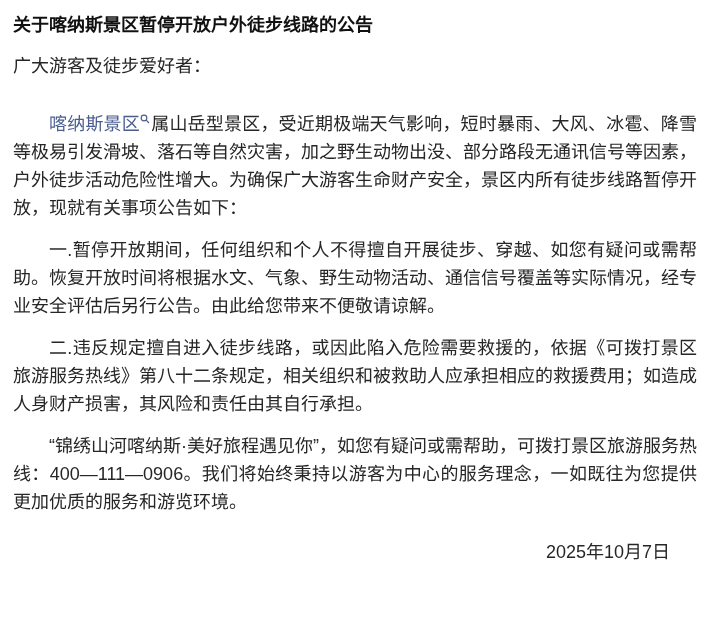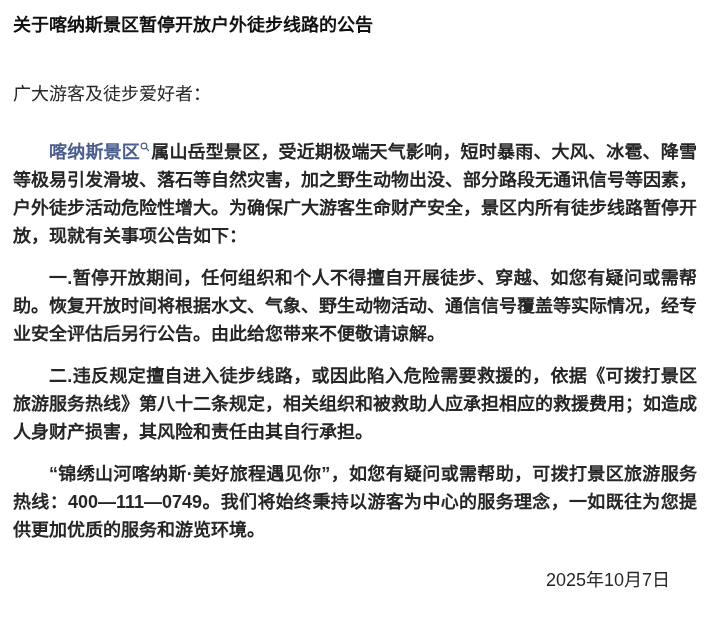--- a/index.html
+++ b/index.html
@@ -19,32 +19,31 @@
   }
   .title {
     margin: 0;
     font-size: 18px;
     line-height: 26px;
     font-weight: bold;
     text-align: left;
     color: #111111;
   }
   .salutation {
-    margin: 42px 0 0 0;
+    margin: 14px 0 0 0;
     font-size: 18px;
     line-height: 28px;
     text-align: justify;
   }
   .para {
     margin: 14px 0 0 0;
     font-size: 18px;
     line-height: 28px;
     text-align: justify;
     text-indent: 2em;
-    font-weight: bold;
   }
   .para.first {
     margin-top: 30px;
   }
   .entity-link {
     color: #4a5d8f;
     text-decoration: none;
     cursor: pointer;
   }
   .link-sup {
@@ -80,19 +79,19 @@
 
   <p class="para first"><a class="entity-link">喀纳斯景区</a><sup class="link-sup"><svg width="10" height="10" viewBox="0 0 12 12" aria-hidden="true">
           <circle cx="4.8" cy="4.8" r="3.4" fill="none" stroke-width="1.4" stroke="#4a5d8f"></circle>
           <line x1="7.4" y1="7.4" x2="10.8" y2="10.8" stroke-width="1.4" stroke="#4a5d8f"></line>
         </svg></sup><span>属山岳型景区，受近期极端天气影响，短时暴雨、大风、冰雹、降雪等极易引发滑坡、落石等自然灾害，加之野生动物出没、部分路段无通讯信号等因素，户外徒步活动危险性增大。为确保广大游客生命财产安全，景区内所有徒步线路暂停开放，现就有关事项公告如下：</span></p>
 
   <p class="para">一.暂停开放期间，任何组织和个人不得擅自开展徒步、穿越、如您有疑问或需帮助。恢复开放时间将根据水文、气象、野生动物活动、通信信号覆盖等实际情况，经专业安全评估后另行公告。由此给您带来不便敬请谅解。</p>
 
   <p class="para">二.违反规定擅自进入徒步线路，或因此陷入危险需要救援的，依据《可拨打景区旅游服务热线》第八十二条规定，相关组织和被救助人应承担相应的救援费用；如造成人身财产损害，其风险和责任由其自行承担。</p>
 
-  <p class="para">“锦绣山河喀纳斯·美好旅程遇见你”，如您有疑问或需帮助，可拨打景区旅游服务热线：400—111—0749。我们将始终秉持以游客为中心的服务理念，一如既往为您提供更加优质的服务和游览环境。</p>
+  <p class="para">“锦绣山河喀纳斯·美好旅程遇见你”，如您有疑问或需帮助，可拨打景区旅游服务热线：400—111—0906。我们将始终秉持以游客为中心的服务理念，一如既往为您提供更加优质的服务和游览环境。</p>
 
   <div class="signature">
     <p class="sig-date">2025年10月7日</p>
   </div>
 
 </div>
 
 </body></html>

